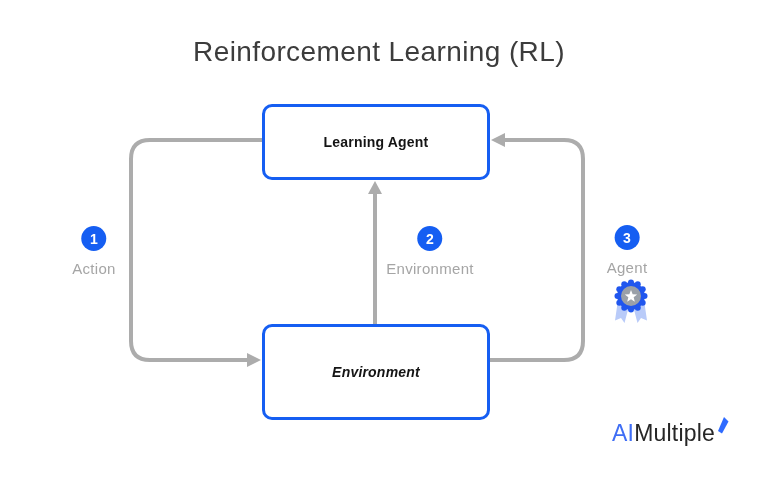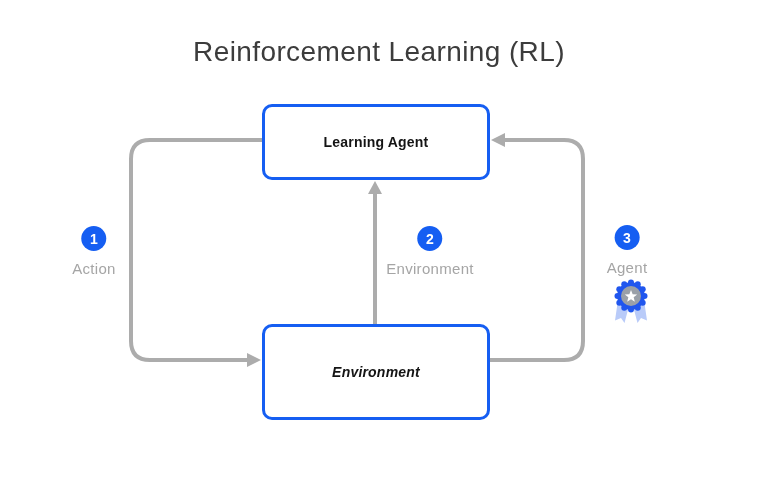--- a/index.html
+++ b/index.html
@@ -171,14 +171,19 @@
       <circle cx="-11.7" cy="-6.75" r="3"></circle>
       <circle cx="-6.75" cy="-11.7" r="3"></circle>
       <circle cx="0" cy="-13.5" r="3"></circle>
       <circle cx="6.75" cy="-11.7" r="3"></circle>
       <circle cx="11.7" cy="-6.75" r="3"></circle>
     </g>
     <circle cx="0" cy="0" r="10" fill="#9aa0a8"></circle>
     <polygon fill="#ffffff" points="0,-6 1.65,-1.77 6.18,-1.51 2.66,1.37 3.82,5.76 0,3.3 -3.82,5.76 -2.66,1.37 -6.18,-1.51 -1.65,-1.77"></polygon>
   </svg>
 
+  <div class="logo">
+    <span class="logo-ai">AI</span><span class="logo-rest">Multiple</span><svg class="logo-mark" width="13" height="18" viewBox="0 0 13 18">
+      <polygon points="2,14 8,0 12.5,4.5 6,16.5" fill="#2f6bff"></polygon>
+    </svg>
+  </div>
 
 </div>
 
 </body></html>

